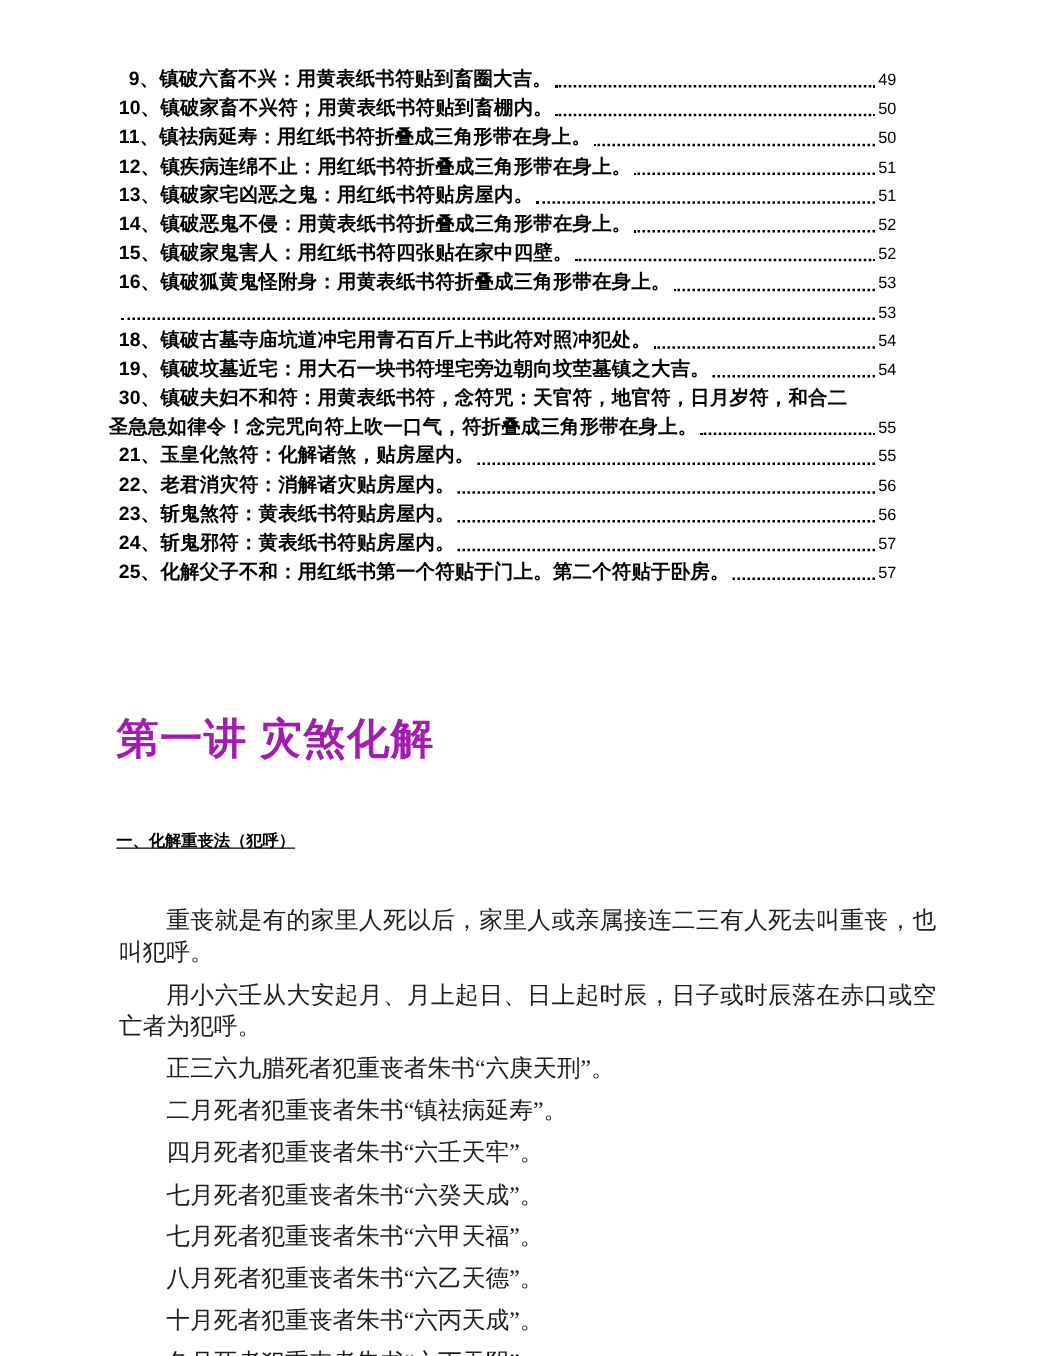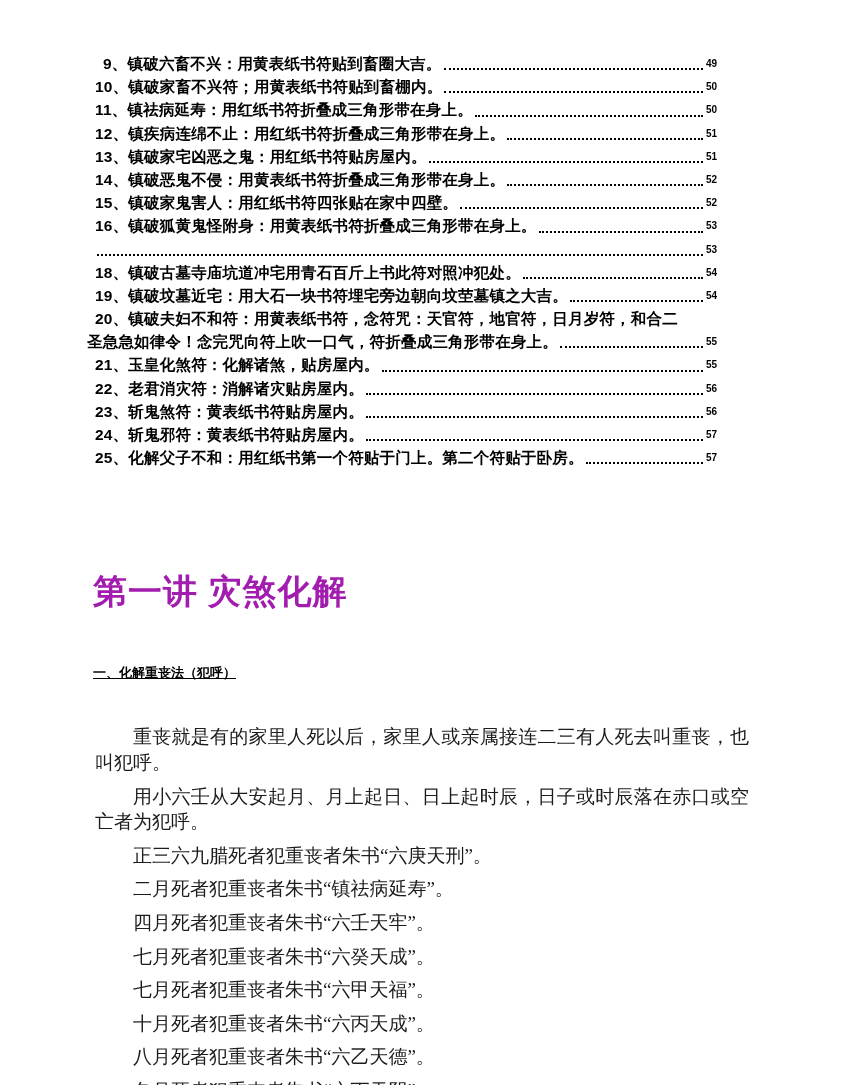--- a/index.html
+++ b/index.html
@@ -32,23 +32,23 @@
   .toc-label { flex: 0 0 auto; line-height: 23.2px; letter-spacing: 0.2px; }
   .toc-leader {
     flex: 1 1 auto;
     border-bottom: 2px dotted #000;
     margin: 0 3px 5px 2px;
     min-width: 12px;
   }
   .toc-page {
     flex: 0 0 auto;
     line-height: 23.2px;
-    font-size: 10px;
+    font-size: 13px;
     font-family: "Liberation Sans", sans-serif;
-    font-weight: 700;
+    font-weight: 400;
   }
 
   
   .chapter-title {
     margin: 101px 0 0 93px;
     font-family: "Liberation Serif", serif;
     font-weight: 700;
     font-size: 34px;
     line-height: 44px;
     letter-spacing: 1px;
@@ -135,21 +135,21 @@
         <span class="toc-label">18、镇破古墓寺庙坑道冲宅用青石百斤上书此符对照冲犯处。</span>
         <span class="toc-leader"></span>
         <span class="toc-page">54</span>
       </div>
       <div class="toc-row">
         <span class="toc-label">19、镇破坟墓近宅：用大石一块书符埋宅旁边朝向坟茔墓镇之大吉。</span>
         <span class="toc-leader"></span>
         <span class="toc-page">54</span>
       </div>
       <div class="toc-row">
-        <span class="toc-label">20、镇破夫妇不和符：用黄表纸书符，念符咒：天官符，地官符，日月岁符，和合二</span>
+        <span class="toc-label">30、镇破夫妇不和符：用黄表纸书符，念符咒：天官符，地官符，日月岁符，和合二</span>
       </div>
       <div class="toc-row outdent">
         <span class="toc-label">圣急急如律令！念完咒向符上吹一口气，符折叠成三角形带在身上。</span>
         <span class="toc-leader"></span>
         <span class="toc-page">55</span>
       </div>
       <div class="toc-row">
         <span class="toc-label">21、玉皇化煞符：化解诸煞，贴房屋内。</span>
         <span class="toc-leader"></span>
         <span class="toc-page">55</span>
@@ -181,19 +181,19 @@
   <div class="section-title">一、化解重丧法（犯呼）</div>
 
   <div class="bodytext">
       <p>重丧就是有的家里人死以后，家里人或亲属接连二三有人死去叫重丧，也叫犯呼。</p>
       <p>用小六壬从大安起月、月上起日、日上起时辰，日子或时辰落在赤口或空亡者为犯呼。</p>
       <p>正三六九腊死者犯重丧者朱书“六庚天刑”。</p>
       <p>二月死者犯重丧者朱书“镇祛病延寿”。</p>
       <p>四月死者犯重丧者朱书“六壬天牢”。</p>
       <p>七月死者犯重丧者朱书“六癸天成”。</p>
       <p>七月死者犯重丧者朱书“六甲天福”。</p>
+      <p>八月死者犯重丧者朱书“六乙天德”。</p>
       <p>十月死者犯重丧者朱书“六丙天成”。</p>
-      <p>八月死者犯重丧者朱书“六乙天德”。</p>
       <p>冬月死者犯重丧者朱书“六丁天阴”。</p>
       <p>下面教一下虎头符的折叠法。</p>
     </div>
 
 </div>
 
 </body></html>

